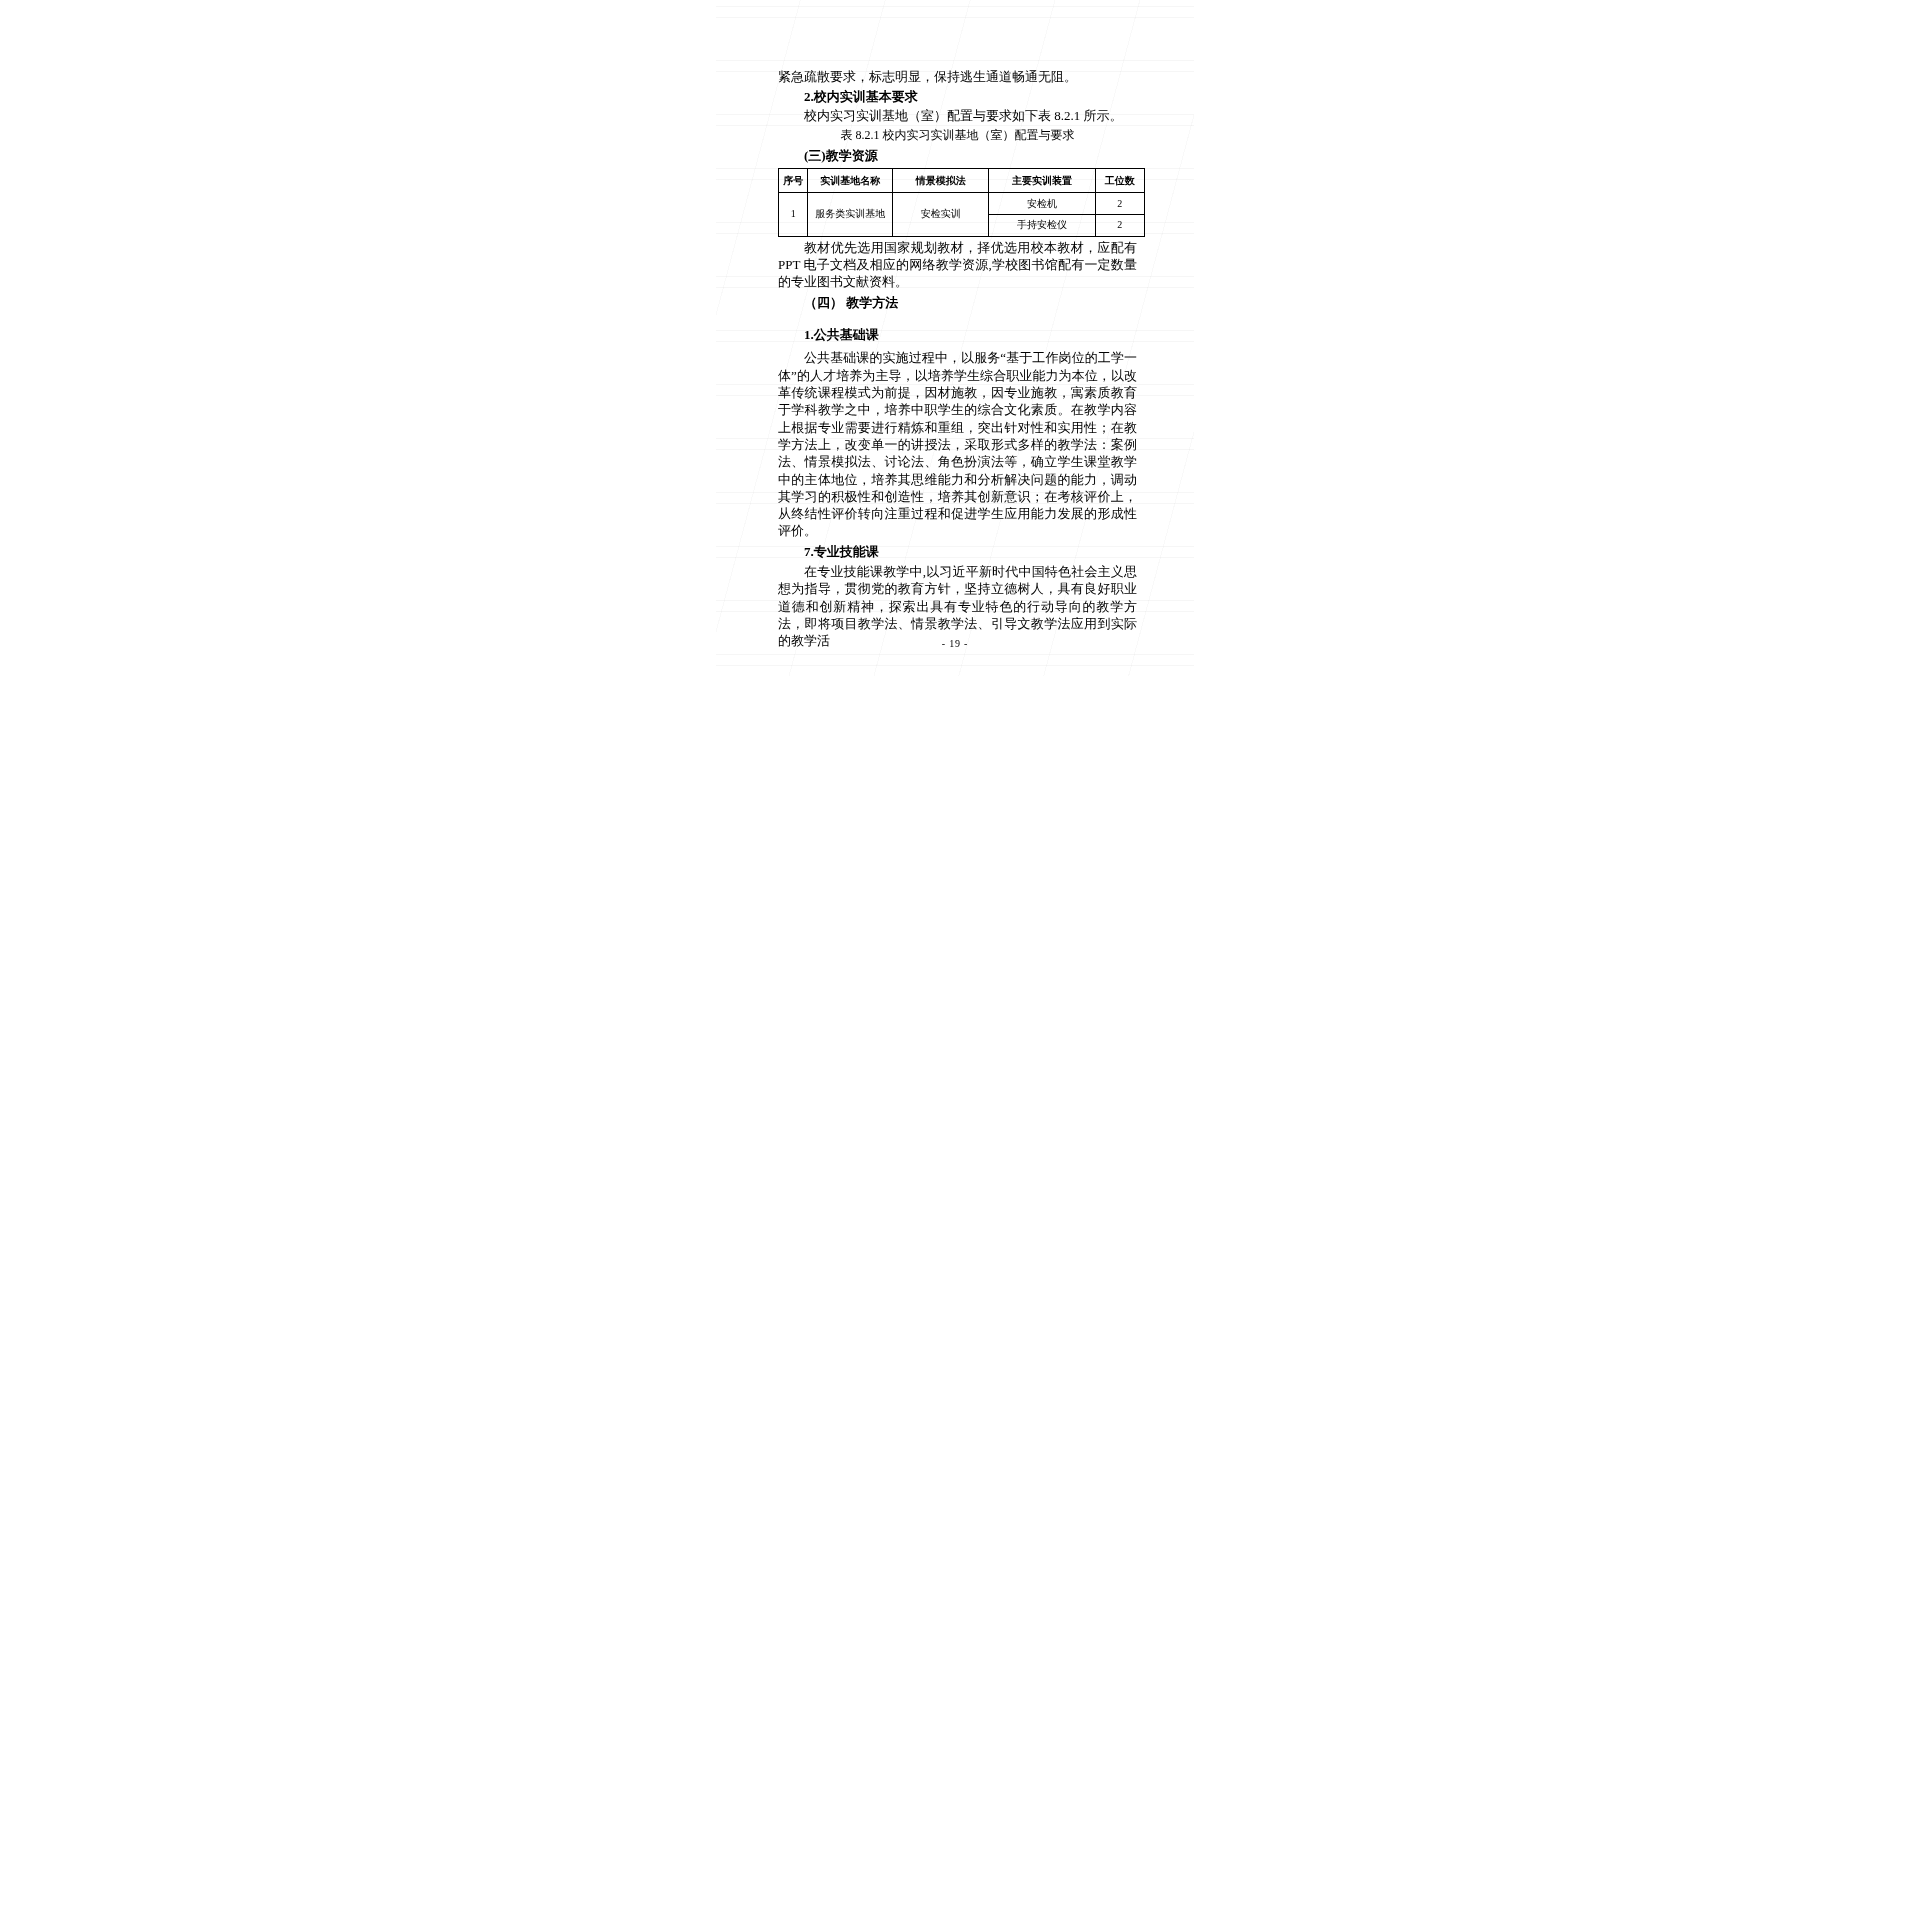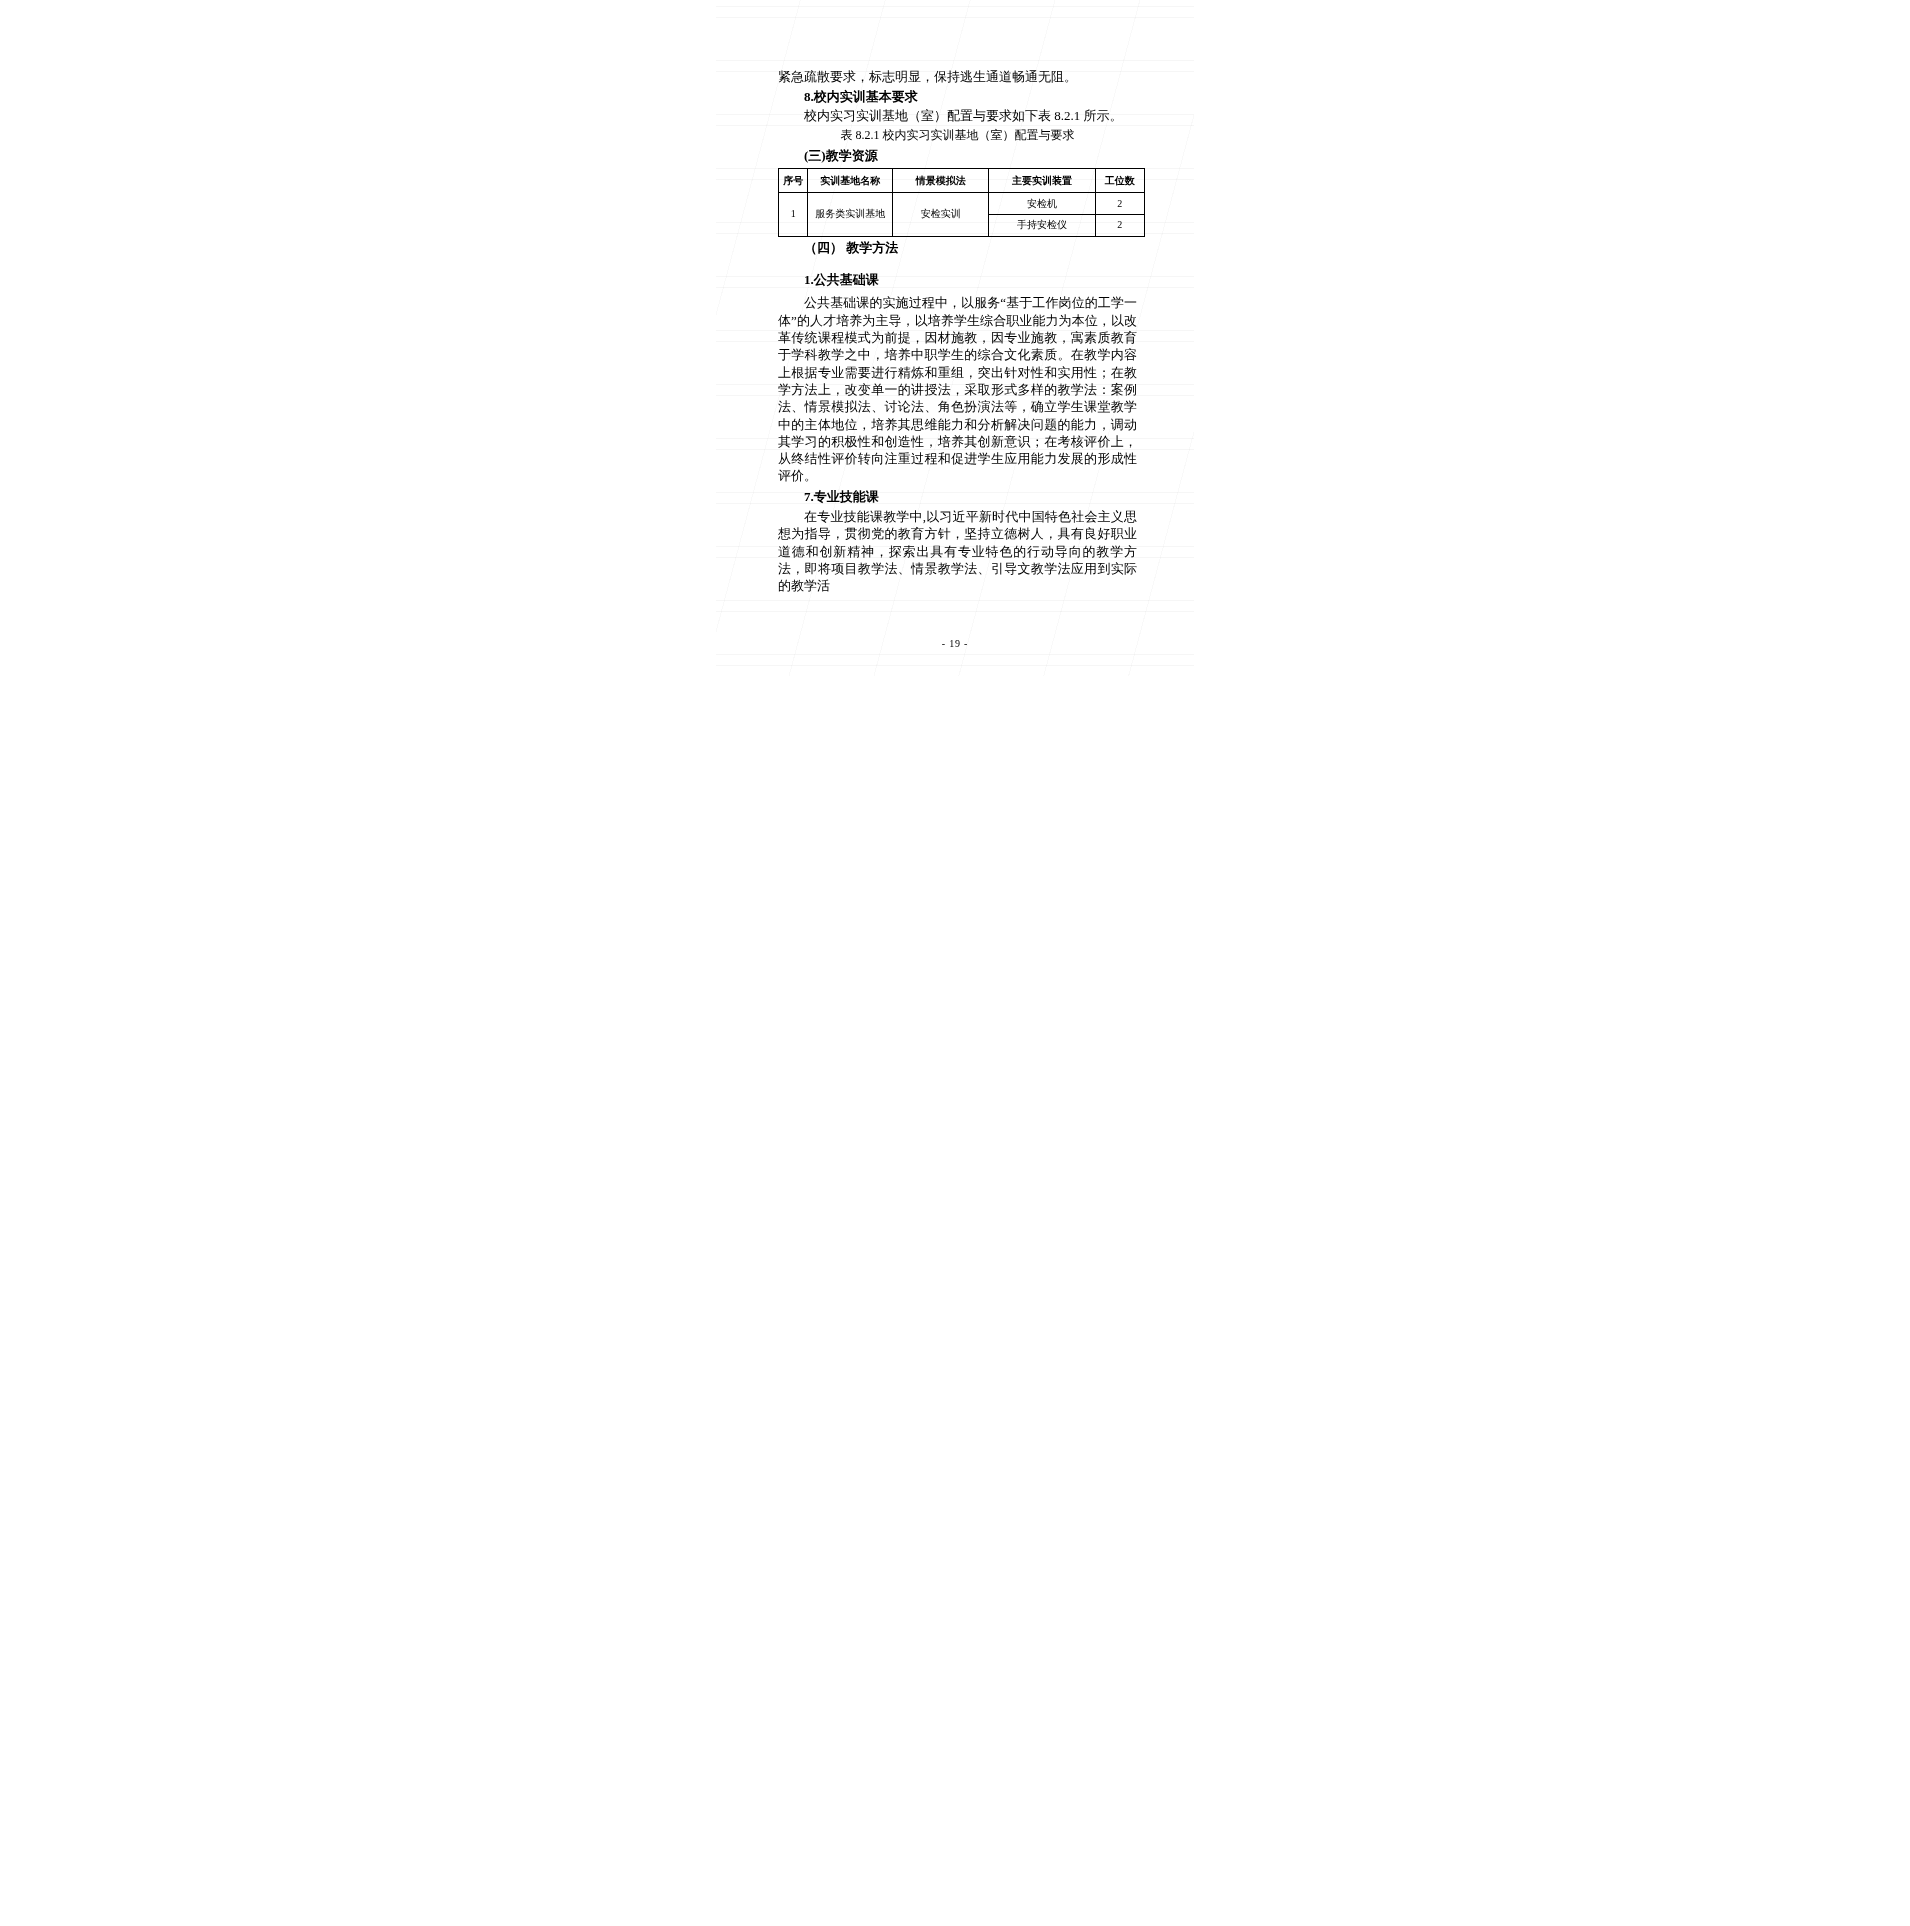--- a/index.html
+++ b/index.html
@@ -96,21 +96,21 @@
   }
 </style>
 </head>
 <body>
 
 <div class="page">
   <div class="content">
 
     <p class="cont">紧急疏散要求，标志明显，保持逃生通道畅通无阻。</p>
 
-    <div class="hd h-campus">8.校内实训基本要求</div>
+    <div class="hd h-campus">2.校内实训基本要求</div>
 
     <p class="indent intro">校内实习实训基地（室）配置与要求如下表 8.2.1 所示。</p>
 
     <div class="caption">表 8.2.1 校内实习实训基地（室）配置与要求</div>
 
     <div class="hd h-res">(三)教学资源</div>
 
     <table class="doc-table">
       <thead>
         <tr>
@@ -129,20 +129,21 @@
           <td>安检机</td>
           <td>2</td>
         </tr>
         <tr>
           <td>手持安检仪</td>
           <td>2</td>
         </tr>
       </tbody>
     </table>
 
+    <p class="indent books">教材优先选用国家规划教材，择优选用校本教材，应配有 PPT 电子文档及相应的网络教学资源,学校图书馆配有一定数量的专业图书文献资料。</p>
 
     <div class="hd h-method">（四） 教学方法</div>
 
     <div class="hd h-public">1.公共基础课</div>
 
     <p class="indent">公共基础课的实施过程中，以服务“基于工作岗位的工学一体”的人才培养为主导，以培养学生综合职业能力为本位，以改革传统课程模式为前提，因材施教，因专业施教，寓素质教育于学科教学之中，培养中职学生的综合文化素质。在教学内容上根据专业需要进行精炼和重组，突出针对性和实用性；在教学方法上，改变单一的讲授法，采取形式多样的教学法：案例法、情景模拟法、讨论法、角色扮演法等，确立学生课堂教学中的主体地位，培养其思维能力和分析解决问题的能力，调动其学习的积极性和创造性，培养其创新意识；在考核评价上，从终结性评价转向注重过程和促进学生应用能力发展的形成性评价。</p>
 
     <div class="hd h-skill">7.专业技能课</div>
 
     <p class="indent">在专业技能课教学中,以习近平新时代中国特色社会主义思想为指导，贯彻党的教育方针，坚持立德树人，具有良好职业道德和创新精神，探索出具有专业特色的行动导向的教学方法，即将项目教学法、情景教学法、引导文教学法应用到实际的教学活</p>

